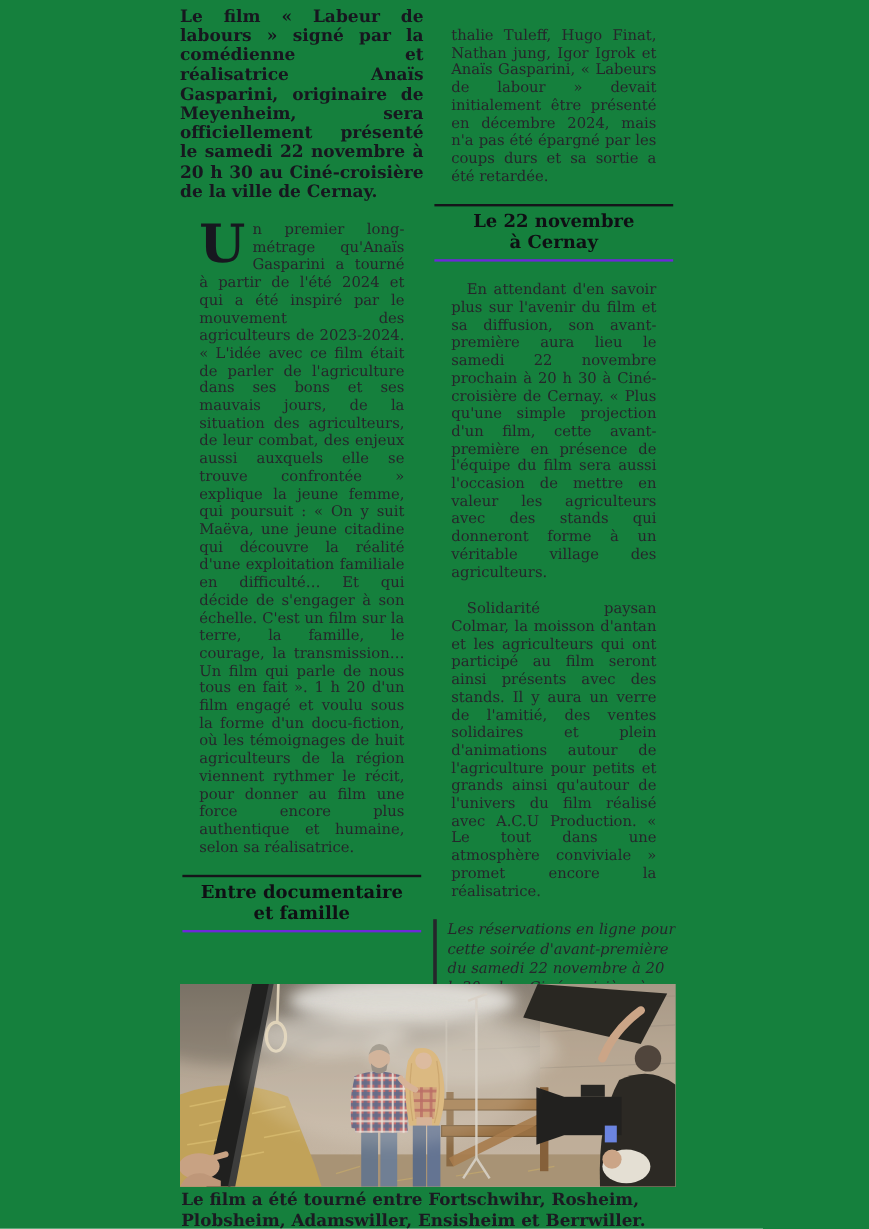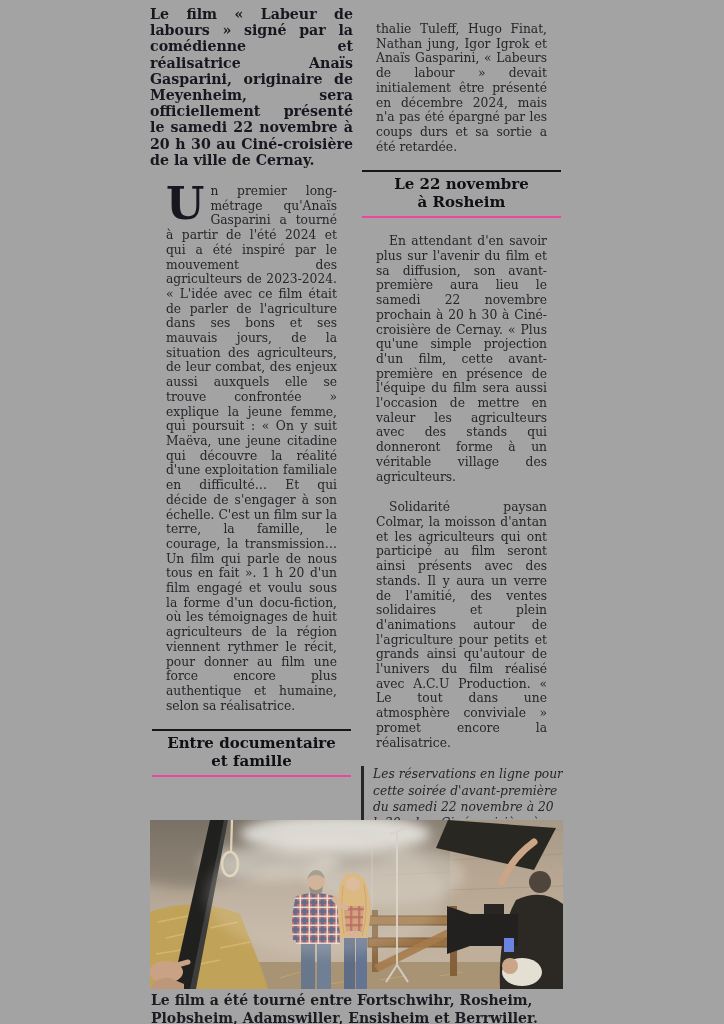--- a/index.html
+++ b/index.html
@@ -1,31 +1,31 @@
 <!DOCTYPE html>
 <html lang="fr"><head>
 <meta charset="utf-8">
 <style>
   html,body{margin:0;padding:0;}
   body{background:#ffffff;width:724px;height:1024px;overflow:hidden;
        font-family:"DejaVu Serif","Liberation Serif",serif;}
-  .page{position:relative;width:724px;height:1024px;background:#a3a3a3;}
+  .page{position:relative;width:724px;height:1024px;background:#15803d;}
   .article{position:absolute;left:150px;top:0;width:413px;height:1024px;}
   .columns{position:absolute;top:6px;left:0;width:413px;height:814px;
            display:flex;gap:7px;overflow:hidden;}
   .col{width:203px;overflow:hidden;}
   .intro{font-weight:bold;font-size:14.2px;line-height:16.2px;color:#17171f;
          text-align:justify;margin:0 0 7px 0;}
   .body-par{font-size:12.3px;line-height:14.7px;color:#26262b;
             text-align:justify;margin:16px;}
   .body-par.indent{text-indent:13px;}
   .body-par + .body-par{margin-top:1px;}
   .dropcap{float:left;font-size:44px;line-height:36px;font-weight:bold;
            color:#17171f;padding:2px 6px 0 0;}
-  .crosshead{border-top:2px solid #15151a;border-bottom:2px solid #ec4899;
+  .crosshead{border-top:2px solid #15151a;border-bottom:2px solid #6d28d9;
              margin:9px 2px 8px 2px;padding:4px 0 5px 0;text-align:center;}
   .crosshead span{display:block;font-weight:bold;font-size:15px;
                   line-height:17.5px;color:#0f0f14;}
   .byline{margin:6px 0 3px 0;font-size:13.2px;color:#17171f;font-weight:bold;}
   .byline .bullet{font-size:9px;vertical-align:2px;margin-right:5px;}
   .note{border-left:3px solid #26262b;padding-left:9px;margin:2px 0 0 1px;
         font-style:italic;font-size:12.3px;line-height:16.4px;color:#26262b;}
   .photo-wrap{position:absolute;top:820px;left:0;width:413px;height:169px;
               overflow:hidden;background:#a99a88;}
   .caption{position:absolute;top:992px;left:1px;width:410px;margin:0;
@@ -48,21 +48,21 @@
         <div class="crosshead">
           <span>Entre documentaire</span>
           <span>et famille</span>
         </div>
       </div>
 
       <div class="col">
         <p class="body-par">thalie Tuleff, Hugo Finat, Nathan jung, Igor Igrok et Anaïs Gasparini, « Labeurs de labour » devait initialement être présenté en décembre 2024, mais n'a pas été épargné par les coups durs et sa sortie a été retardée.</p>
         <div class="crosshead">
           <span>Le 22 novembre</span>
-          <span>à Rosheim</span>
+          <span>à Cernay</span>
         </div>
         <p class="body-par indent">En attendant d'en savoir plus sur l'avenir du film et sa diffusion, son avant-première aura lieu le samedi 22 novembre prochain à 20 h 30 à Ciné-croisière de Cernay. « Plus qu'une simple projection d'un film, cette avant-première en présence de l'équipe du film sera aussi l'occasion de mettre en valeur les agriculteurs avec des stands qui donneront forme à un véritable village des agriculteurs.</p>
         <p class="body-par indent">Solidarité paysan Colmar, la moisson d'antan et les agriculteurs qui ont participé au film seront ainsi présents avec des stands. Il y aura un verre de l'amitié, des ventes solidaires et plein d'animations autour de l'agriculture pour petits et grands ainsi qu'autour de l'univers du film réalisé avec A.C.U Production. « Le tout dans une atmosphère conviviale » promet encore la réalisatrice.</p>
         <p class="note">Les réservations en ligne pour cette soirée d'avant-première du samedi 22 novembre à 20 h 30, chez Ciné-croisière à Cernay, sont ouvertes dès à présent sur le site https://www.cinecroisiere.fr</p>
       </div>
     </div>
 
     <div class="photo-wrap">
       <svg width="413" height="169" viewBox="0 0 413 169" xmlns="http://www.w3.org/2000/svg">
         <defs>

